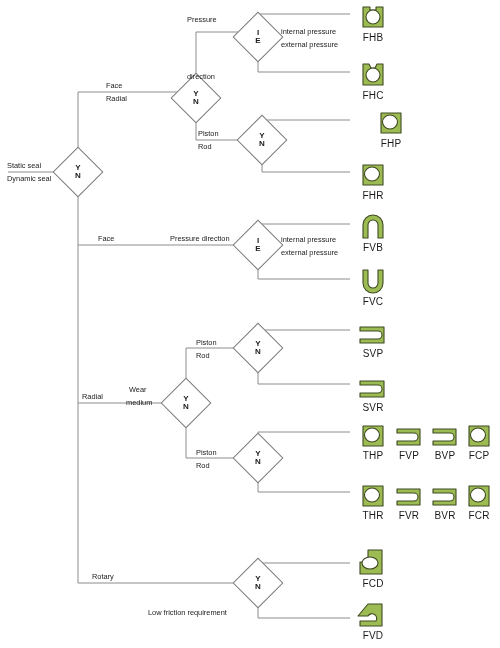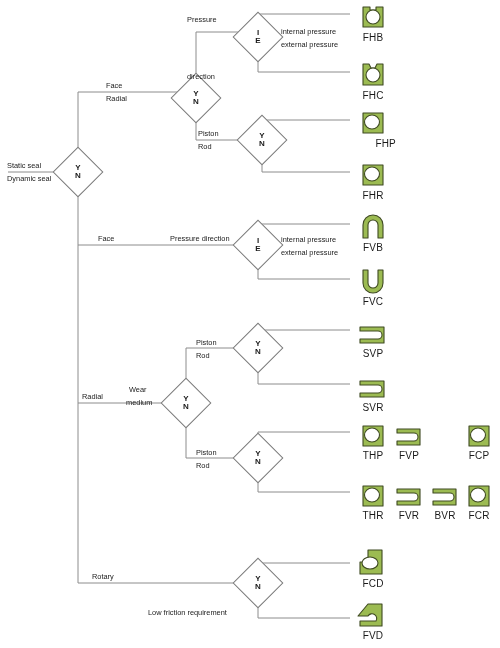--- a/index.html
+++ b/index.html
@@ -215,21 +215,21 @@
     <div class="glyph">
       <svg width="26" height="26" viewBox="0 0 26 26">
         <path class="sealface" d="M3 2 h6 l2 4 h4 l2 -4 h6 v21 h-20 z"></path>
         <path class="sealedge" d="M3 2 h6 l2 4 h4 l2 -4 h6 v21 h-20 z"></path>
         <circle class="sealhole" cx="13" cy="13" r="7"></circle>
       </svg>
     </div>
     <div class="cap">FHC</div>
   </div>
 
-  <div class="cell" style="left:350px;top:108px;text-align:right;">
+  <div class="cell" style="left:368px;top:108px;">
     <div class="glyph">
       <svg width="26" height="26" viewBox="0 0 26 26">
         <path class="sealface" d="M3 3 h20 v20 h-20 z"></path>
         <path class="sealedge" d="M3 3 h20 v20 h-20 z"></path>
         <ellipse class="sealhole" cx="12" cy="12" rx="7.5" ry="7"></ellipse>
       </svg>
     </div>
     <div class="cap">FHP</div>
   </div>
 
@@ -298,20 +298,29 @@
   <div class="cell" style="left:386px;top:420px;">
     <div class="glyph">
       <svg width="28" height="22" viewBox="0 0 28 22">
         <path class="sealface" d="M2 3 h23 v16 h-23 v-4 h17 a4 4 0 0 0 0 -8 h-17 z"></path>
         <path class="sealedge" d="M2 3 h23 v16 h-23 v-4 h17 a4 4 0 0 0 0 -8 h-17 z"></path>
       </svg>
     </div>
     <div class="cap">FVP</div>
   </div>
 
+  <div class="cell" style="left:422px;top:420px;">
+    <div class="glyph">
+      <svg width="28" height="22" viewBox="0 0 28 22">
+        <path class="sealface" d="M2 3 h23 v16 h-23 v-4 h17 a4 4 0 0 0 0 -8 h-17 z"></path>
+        <path class="sealedge" d="M2 3 h23 v16 h-23 v-4 h17 a4 4 0 0 0 0 -8 h-17 z"></path>
+      </svg>
+    </div>
+    <div class="cap">BVP</div>
+  </div>
 
   <div class="cell" style="left:456px;top:420px;">
     <div class="glyph">
       <svg width="26" height="24" viewBox="0 0 26 24">
         <path class="sealface" d="M3 2 h20 v20 h-20 z"></path>
         <path class="sealedge" d="M3 2 h20 v20 h-20 z"></path>
         <ellipse class="sealhole" cx="12" cy="11" rx="7.5" ry="7"></ellipse>
       </svg>
     </div>
     <div class="cap">FCP</div>

